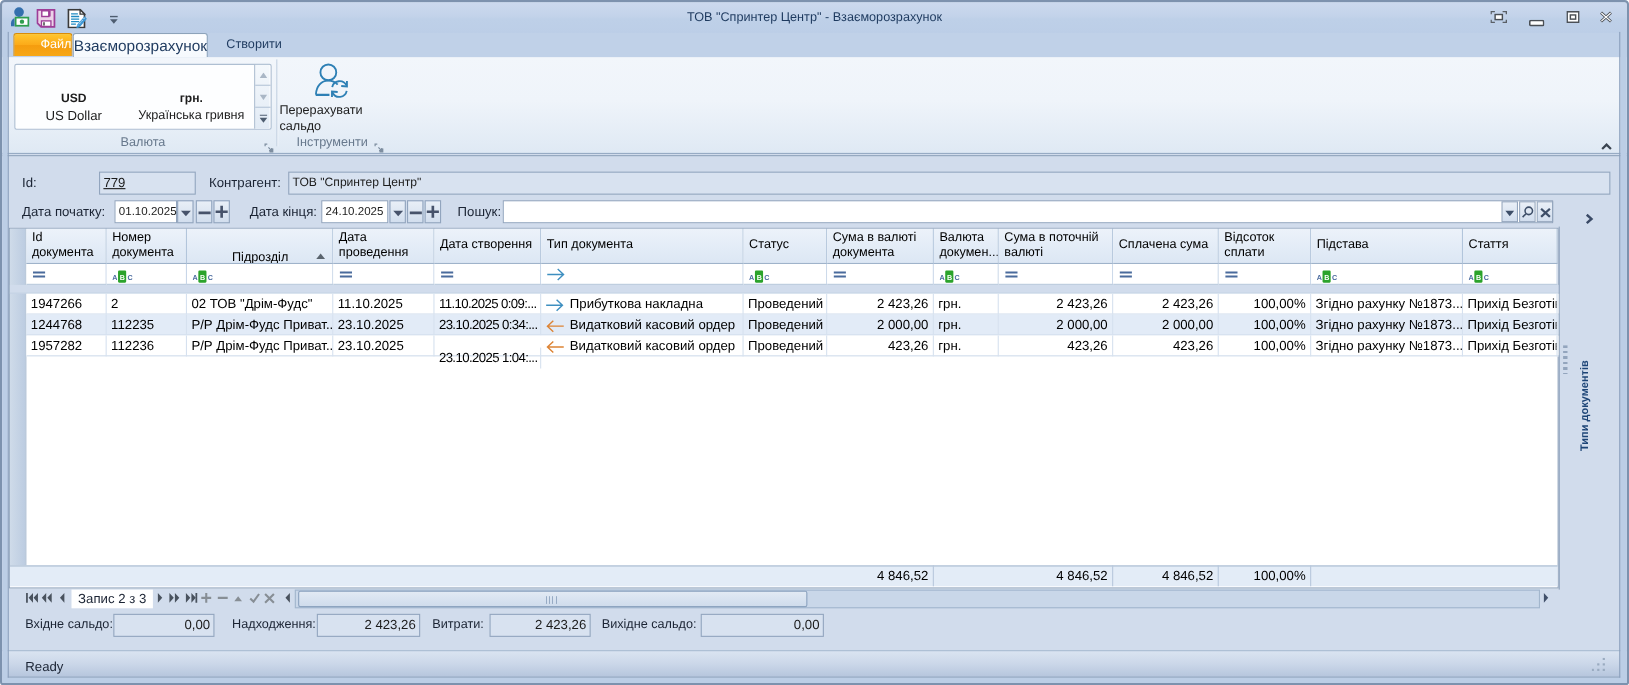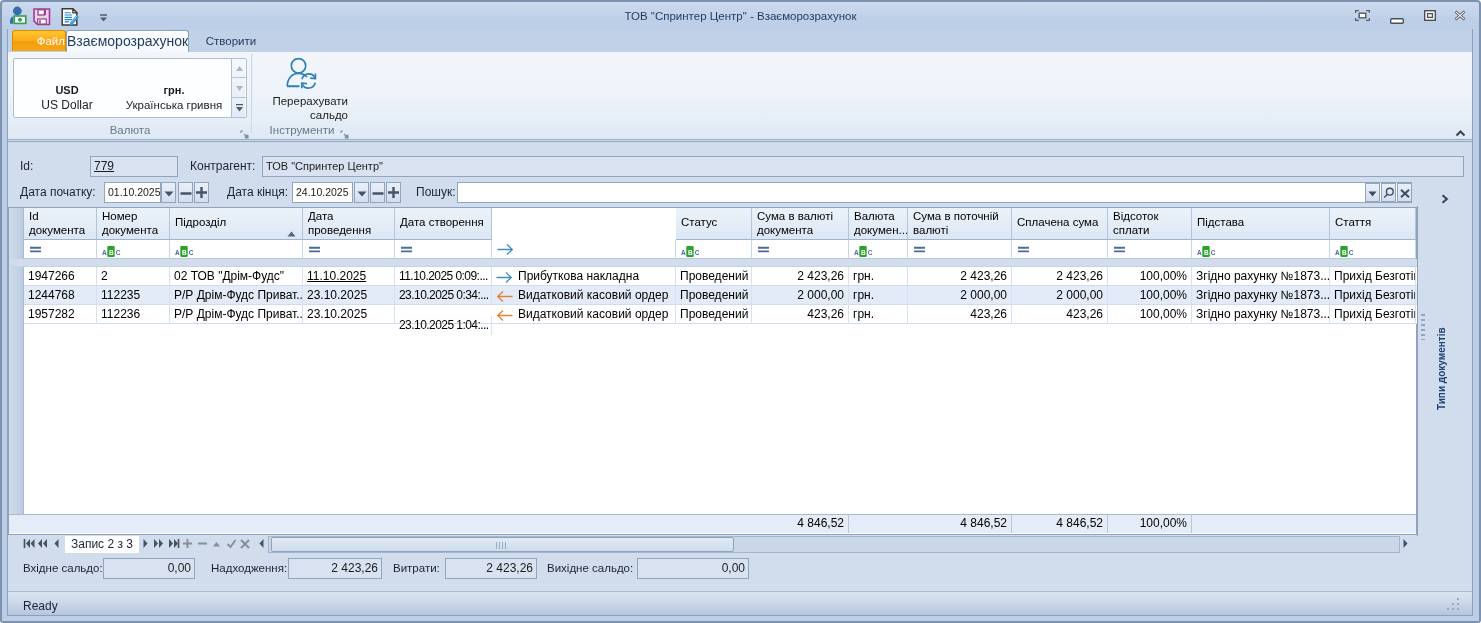--- a/index.html
+++ b/index.html
@@ -39,21 +39,21 @@
 #gallery { position:absolute; left:11px; top:6px; width:234px; height:60px;
   background:#fdfeff; border:1px solid #aebfd2; border-radius:2px; }
 .gal-item { position:absolute; top:0; height:58px; text-align:center; color:#1c1c1c; line-height:13.5px; }
 #galbtns { position:absolute; left:217px; top:0px; width:14px; height:58px;
   border-left:1px solid #aebfd2; background:linear-gradient(#f4f8fc, #e2ebf5); }
 .galbtn { position:absolute; left:0; width:14px; height:19px; }
 #grp1-label { position:absolute; left:11px; top:72px; width:234px; text-align:center; color:#68798d; font-size:11.5px; }
 .launcher { position:absolute; width:9px; height:9px; }
 #grpsep { position:absolute; left:249px; top:2px; width:2px; height:79px;
   background:linear-gradient(to right,#c2d0e1,#f2f6fb); }
-#bigbtn { position:absolute; left:252px; top:2px; width:96px; height:70px; text-align:right; }
+#bigbtn { position:absolute; left:252px; top:2px; width:96px; height:70px; text-align:left; }
 #bigbtn .cap { position:absolute; top:41px; width:94px; line-height:13.5px; color:#1c1c1c; font-size:11.5px; }
 #grp2-label { position:absolute; left:252px; top:72px; width:96px; text-align:center; color:#68798d; font-size:11.5px; }
 
 
 #form { position:absolute; left:0px; top:139px; width:1477px; height:453px;
   background:#d1dcec; border-top:1px solid #8fa3bc; }
 .lbl { position:absolute; color:#1b2434; white-space:nowrap; }
 .tb { position:absolute; border:1px solid #92a5be; height:21px; line-height:19px; padding:0 3px; }
 .tb-dis { background:#d8e2f0; }
 .tb-en { background:#fff; }
@@ -260,25 +260,26 @@
             <path d="M1 0.8l8 7.4M9 0.8L1 8.2" stroke="#3d4e68" stroke-width="2"></path>
           </svg></div>
     </div>
     <div class="abs" style="left:1439px;top:51px;width:10px;height:10px;"><svg width="8" height="10" viewBox="0 0 8 10">
           <path d="M1.5 1.2l4.3 3.8-4.3 3.8" fill="none" stroke="#3a4a66" stroke-width="2.2"></path>
         </svg></div>
     <div id="grid">
       <div id="indicator"></div>
       <div class="hcell" style="left:15px;width:73px; line-height:13.5px; padding-top:2px;">Id<br>документа</div>
       <div class="hcell" style="left:88px;width:73px; line-height:13.5px; padding-top:2px;">Номер<br>документа</div>
-      <div class="hcell" style="left:161px;width:133px; line-height:28px; padding-top:0;">Підрозділ<span style="position:absolute;right:6px;top:11px;"><svg width="9" height="6" viewBox="0 0 9 6">
+      <div class="hcell" style="left:161px;width:133px; line-height:28px; padding-top:12px;text-align:center;">Підрозділ<span style="position:absolute;right:6px;top:11px;"><svg width="9" height="6" viewBox="0 0 9 6">
               <path d="M4.5 0.5L8.5 5.5H0.5z" fill="#5a646e"></path>
             </svg></span></div>
       <div class="hcell" style="left:294px;width:92px; line-height:13.5px; padding-top:2px;">Дата<br>проведення</div>
       <div class="hcell" style="left:386px;width:97px; line-height:28px; padding-top:0;">Дата створення</div>
+      <div class="hcell" style="left:483px;width:184px; line-height:28px; padding-top:0;">Тип документа</div>
       <div class="hcell" style="left:667px;width:76px; line-height:28px; padding-top:0;">Статус</div>
       <div class="hcell" style="left:743px;width:97px; line-height:13.5px; padding-top:2px;">Сума в валюті<br>документа</div>
       <div class="hcell" style="left:840px;width:59px; line-height:13.5px; padding-top:2px;">Валюта<br>докумен...</div>
       <div class="hcell" style="left:899px;width:104px; line-height:13.5px; padding-top:2px;">Сума в поточній<br>валюті</div>
       <div class="hcell" style="left:1003px;width:96px; line-height:28px; padding-top:0;">Сплачена сума</div>
       <div class="hcell" style="left:1099px;width:84px; line-height:13.5px; padding-top:2px;">Відсоток<br>сплати</div>
       <div class="hcell" style="left:1183px;width:138px; line-height:28px; padding-top:0;">Підстава</div>
       <div class="hcell" style="left:1321px;width:86px; line-height:28px; padding-top:0;">Стаття</div>
       <div class="fcell" style="left:15px;width:73px;">
           <span style="position:absolute;left:5px;top:3px;"><svg width="13" height="13" viewBox="0 0 13 13">
@@ -366,21 +367,21 @@
               <rect x="5.3" y="3" width="7.4" height="11" rx="1" fill="#2ba32b"></rect>
               <text x="6.9" y="11.5" font-family="Liberation Sans" font-size="6.5" font-weight="bold" fill="#fff">B</text>
               <text x="13.8" y="11.5" font-family="Liberation Sans" font-size="6.5" font-weight="bold" fill="#4a6a9e">C</text>
             </svg></span>
         </div>
       <div id="gridstrip" style="width:1409px;"></div>
       <div class="abs" style="left:15px;top:59px;width:1394px;height:19px;background:#fff;border-bottom:1px solid #cfdceb;"></div>
       <div class="dcell " style="left:15px;top:59px;width:73px;">1947266</div>
       <div class="dcell " style="left:88px;top:59px;width:73px;">2</div>
       <div class="dcell " style="left:161px;top:59px;width:133px;">02 ТОВ "Дрім-Фудс"</div>
-      <div class="dcell " style="left:294px;top:59px;width:92px;text-decoration:underline;">11.10.2025</div>
+      <div class="dcell " style="left:294px;top:59px;width:92px;">11.10.2025</div>
       <div class="dcell " style="letter-spacing:-0.55px;left:386px;top:59px;width:97px;">11.10.2025 0:09:...</div>
       <div class="dcell" style="left:483px;top:59px;width:184px;"><span style="position:absolute;left:4px;top:4px;"><svg width="17" height="13" viewBox="0 0 17 13">
               <path d="M0.5 6.5h15M10 1.5l5.3 5-5.3 5" fill="none" stroke="#3e8fc0" stroke-width="1.3"></path>
             </svg></span><span style="margin-left:22px;">Прибуткова накладна</span></div>
       <div class="dcell " style="left:667px;top:59px;width:76px;">Проведений</div>
       <div class="dcell num" style="left:743px;top:59px;width:97px;">2 423,26</div>
       <div class="dcell " style="left:840px;top:59px;width:59px;">грн.</div>
       <div class="dcell num" style="left:899px;top:59px;width:104px;">2 423,26</div>
       <div class="dcell num" style="left:1003px;top:59px;width:96px;">2 423,26</div>
       <div class="dcell num" style="left:1099px;top:59px;width:84px;">100,00%</div>

